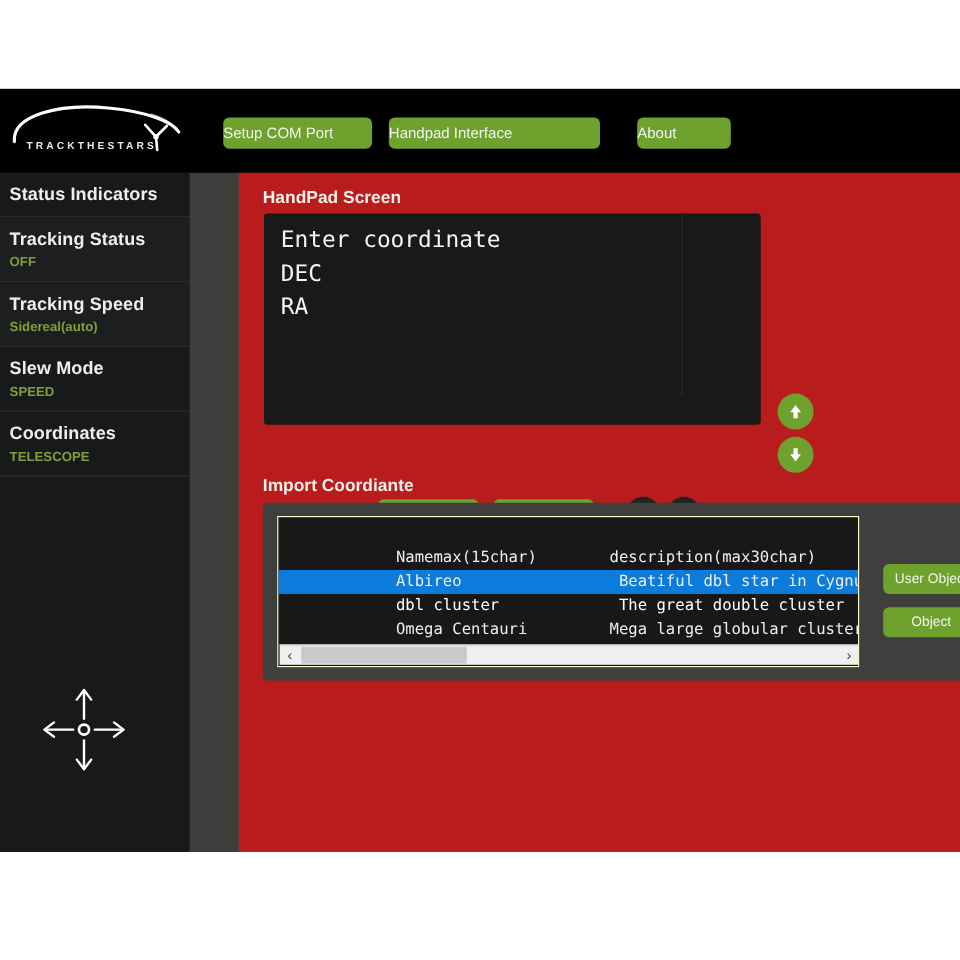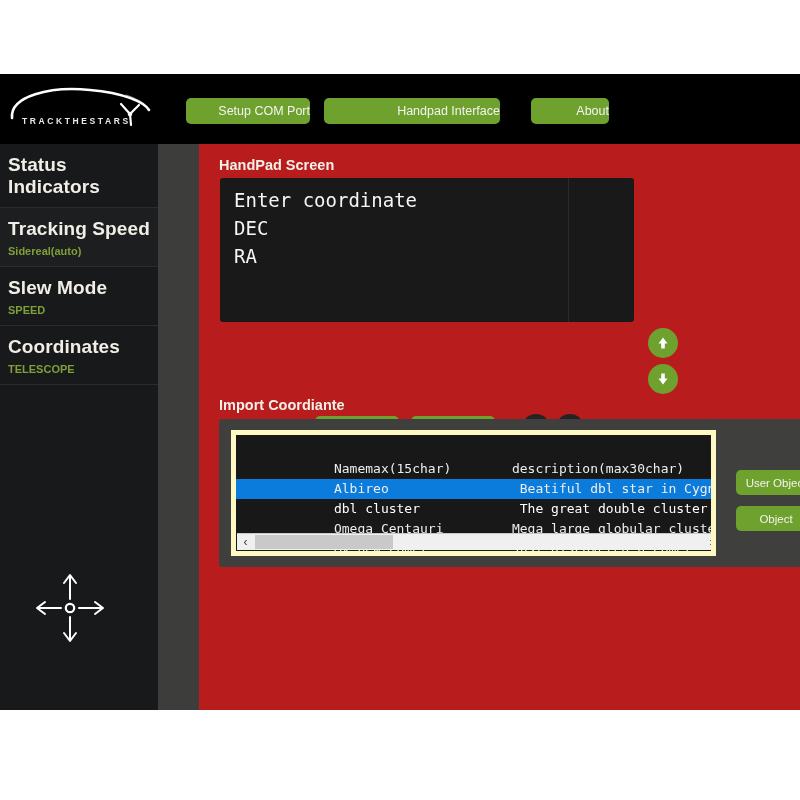--- a/index.html
+++ b/index.html
@@ -58,21 +58,21 @@
     position: absolute;
     top: 24px;
     height: 26px;
     line-height: 26px;
     background: #6fa12e;
     color: #f2f4ef;
     border: none;
     border-radius: 5px;
     font-size: 12.5px;
     font-family: "Liberation Sans", sans-serif;
-    text-align: right;
+    text-align: left;
     cursor: pointer;
     padding: 0 14px;
     white-space: nowrap;
   }
   #btn-setup-com  { left: 186px; width: 124px; padding: 0; }
   #btn-handpad    { left: 324px; width: 176px; padding: 0; }
   #btn-about      { left: 531px; width: 78px;  padding: 0; }
 
   #close-x {
     position: absolute;
@@ -99,21 +99,21 @@
     background: #18191a;
   }
   .side-block {
     position: relative;
     border-bottom: 1px solid #2b2c2d;
     padding: 10px 0 9px 8px;
   }
   .side-block.alt { background: #1d1e1f; }
   .side-title {
     color: #f0eee6;
-    font-size: 19px;
+    font-size: 15px;
     font-weight: bold;
     letter-spacing: 0.1px;
     font-family: "Liberation Sans", sans-serif;
   }
   .side-value {
     color: #7f9f38;
     font-size: 11px;
     font-weight: bold;
     margin-top: 5px;
     font-family: "Liberation Sans", sans-serif;
@@ -158,21 +158,21 @@
   }
   #title-handpad { left: 20px; top: 13px; }
   #title-import  { left: 20px; top: 253px; }
 
   
   #handpad-screen {
     position: absolute;
     left: 21px;
     top: 34px;
     width: 414px;
-    height: 144px;
+    height: 176px;
     background: #191919;
     border-radius: 3px;
     overflow: hidden;
   }
   #handpad-divider {
     position: absolute;
     left: 348px;
     top: 0;
     width: 1px;
     height: 152px;
@@ -247,21 +247,21 @@
     background: #3f3f3d;
     border-radius: 3px;
   }
   #import-table {
     position: absolute;
     left: 12px;
     top: 11px;
     width: 485px;
     height: 126px;
     background: #181818;
-    border: 5px solid #fef9c3;
+    border: 1px solid #fef9c3;
     box-sizing: border-box;
     overflow: hidden;
   }
   #table-rows {
     position: absolute;
     left: 0;
     top: 4px;
     width: 483px;
   }
   .trow {
@@ -359,20 +359,24 @@
   </div>
 
   <div id="close-x">×</div>
 
   <div id="sidebar">
 
     <div class="side-block">
       <div class="side-title">Status Indicators</div>
     </div>
 
+    <div class="side-block alt">
+      <div class="side-title">Tracking Status</div>
+      <div class="side-value">OFF</div>
+    </div>
 
     <div class="side-block alt">
       <div class="side-title">Tracking Speed</div>
       <div class="side-value">Sidereal(auto)</div>
     </div>
 
     <div class="side-block">
       <div class="side-title">Slew Mode</div>
       <div class="side-value">SPEED</div>
     </div>

